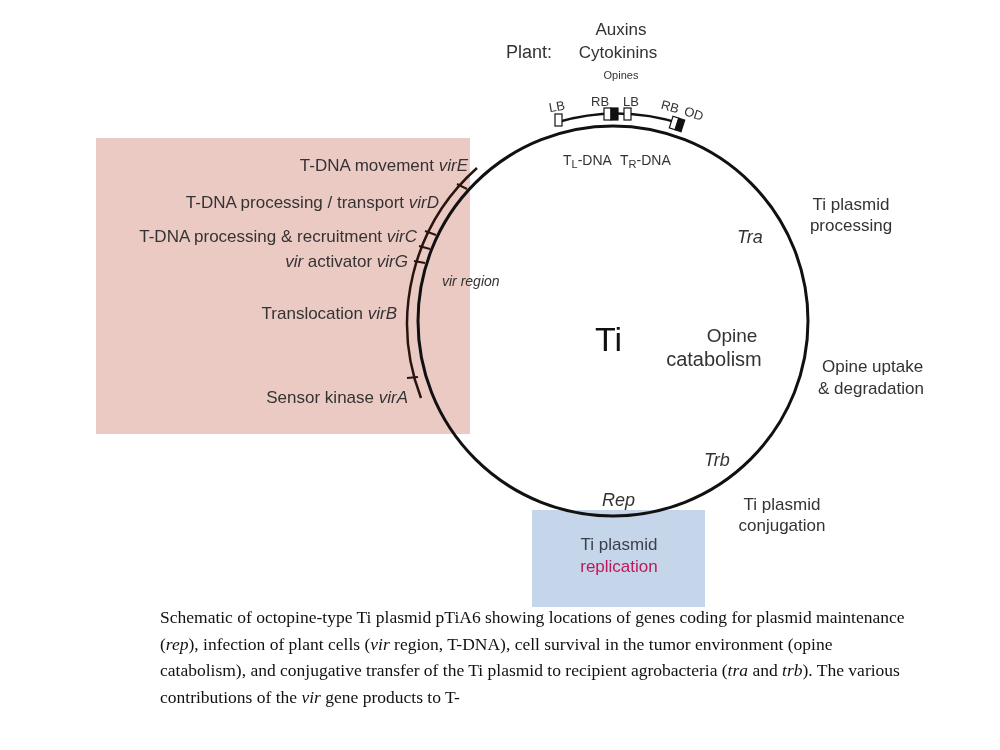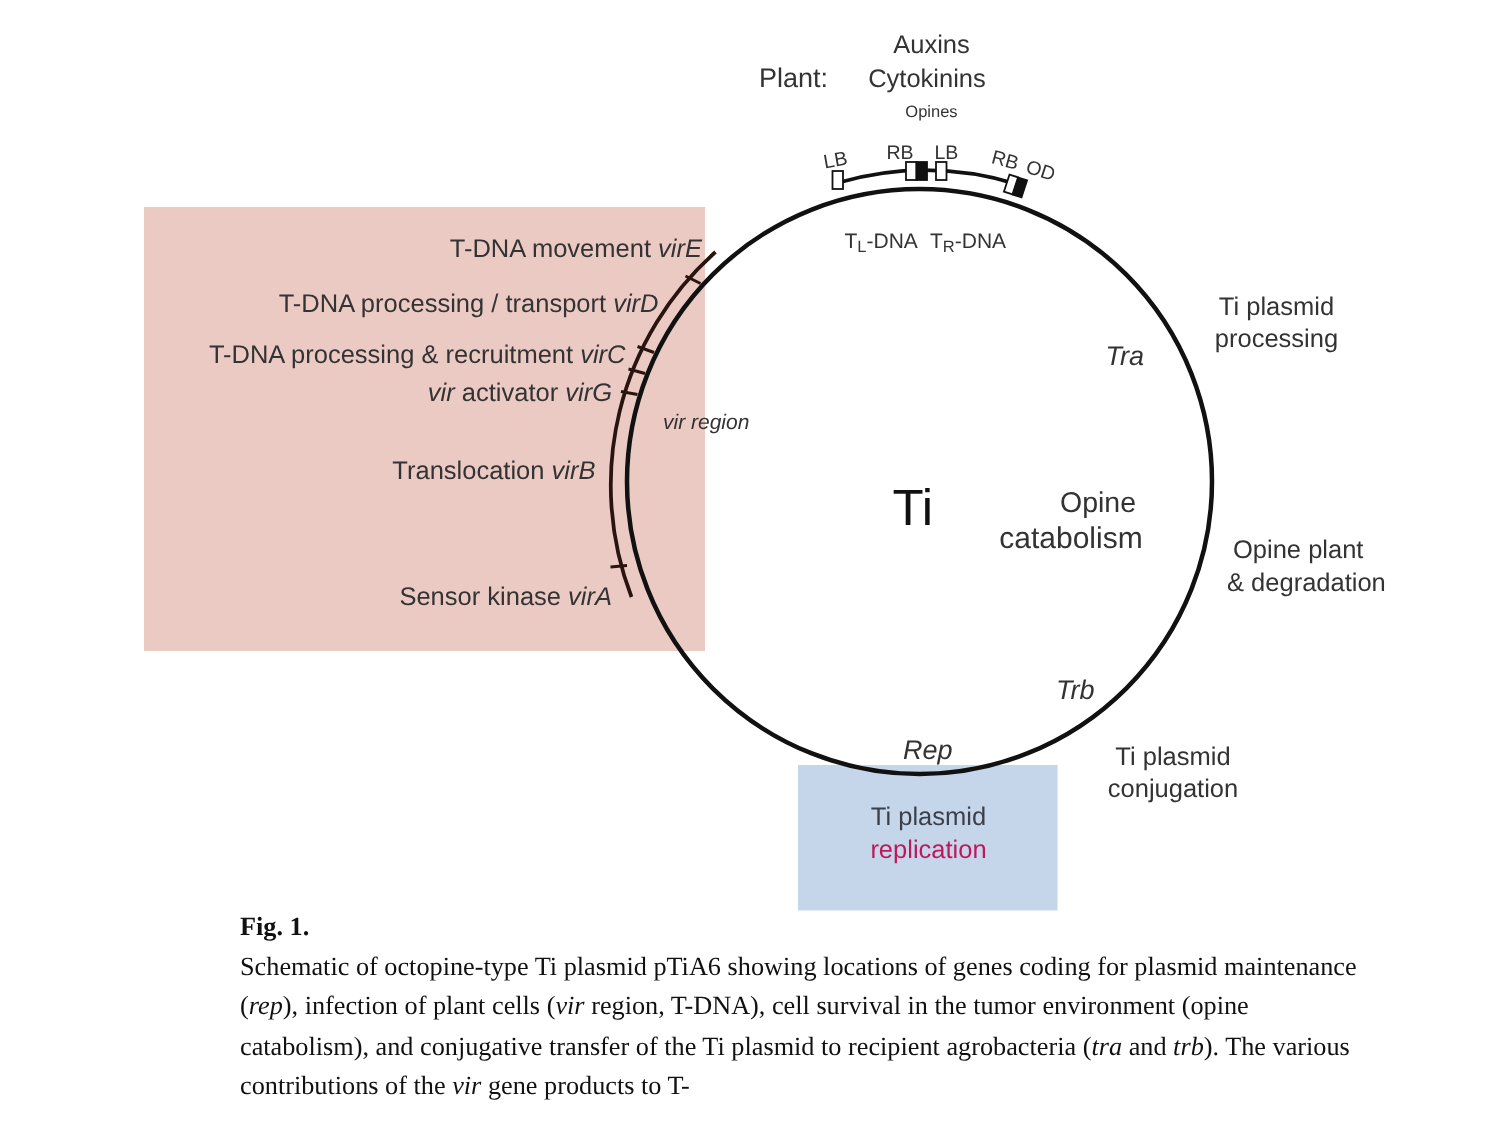--- a/index.html
+++ b/index.html
@@ -69,27 +69,26 @@
 <div class="lbl" style="left:442px;top:271px;font-size:14px;"><span class="it">vir</span><span class="it"> region</span></div>
 
 <div class="lbl" style="left:595px;top:306px;font-size:34px;line-height:40px;color:#111;margin-top:13px;">Ti</div>
 
 <div class="lbl it" style="left:737px;top:227px;font-size:18px;">Tra</div>
 <div class="lbl ctr" style="left:798px;top:195px;width:106px;">Ti plasmid</div>
 <div class="lbl ctr" style="left:798px;top:216px;width:106px;">processing</div>
 
 <div class="lbl ctr" style="left:676px;top:325px;width:112px;font-size:19px;line-height:22px;">Opine</div>
 <div class="lbl ctr" style="left:658px;top:348px;width:112px;font-size:20px;line-height:22px;">catabolism</div>
-<div class="lbl" style="left:822px;top:357px;">Opine plant</div>
+<div class="lbl" style="left:822px;top:357px;">Opine uptake</div>
 <div class="lbl" style="left:818px;top:379px;">&amp; degradation</div>
 
 <div class="lbl it" style="left:704px;top:450px;font-size:18px;">Trb</div>
 <div class="lbl ctr" style="left:728px;top:495px;width:108px;">Ti plasmid</div>
 <div class="lbl ctr" style="left:728px;top:516px;width:108px;">conjugation</div>
 
 <div class="lbl it" style="left:602px;top:490px;font-size:18px;">Rep</div>
 <div class="lbl ctr" style="left:560px;top:535px;width:118px;color:#3a3f4a;">Ti plasmid</div>
 <div class="lbl ctr" style="left:560px;top:557px;width:118px;color:#be185d;">replication</div>
 
 <div class="caption">
-  <div class="title">Fig. 1.</div>
   <div id="caption-body"><span>Schematic of octopine-type Ti plasmid pTiA6 showing locations of genes coding for plasmid maintenance (</span><span style="font-style: italic;">rep</span><span>), infection of plant cells (</span><span style="font-style: italic;">vir</span><span> region, T-DNA), cell survival in the tumor environment (opine catabolism), and conjugative transfer of the Ti plasmid to recipient agrobacteria (</span><span style="font-style: italic;">tra</span><span> and </span><span style="font-style: italic;">trb</span><span>). The various contributions of the </span><span style="font-style: italic;">vir</span><span> gene products to T-</span></div>
 </div>
 
 </body></html>

